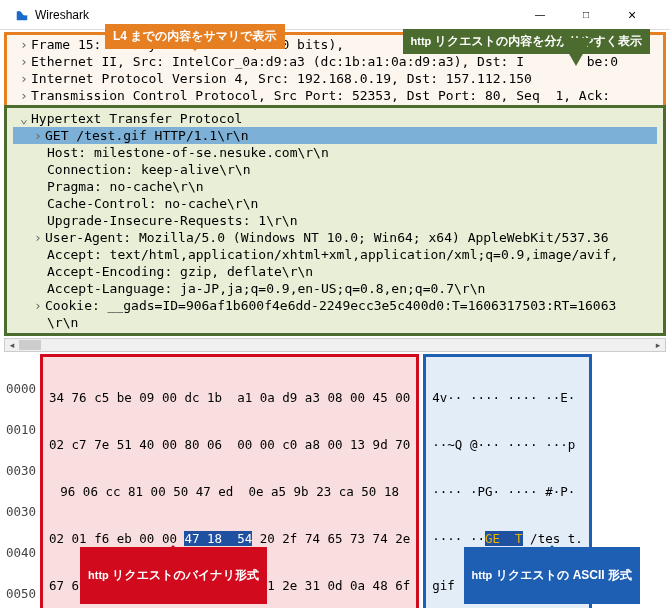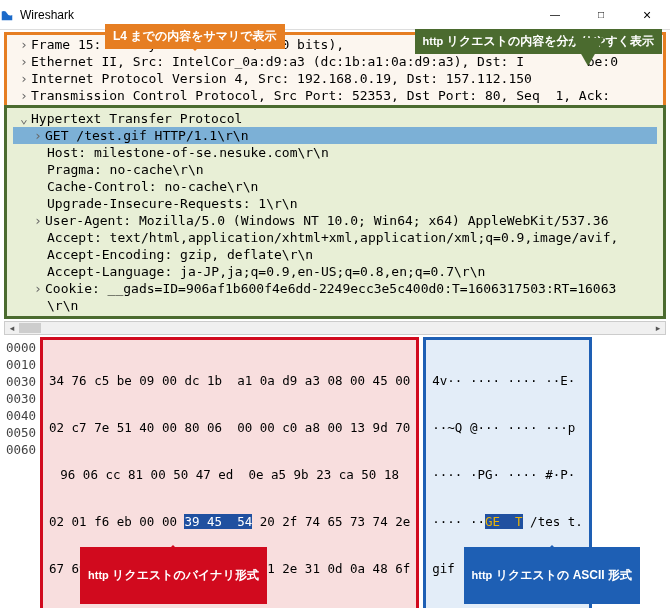--- a/index.html
+++ b/index.html
@@ -1,45 +1,45 @@
 <!DOCTYPE html>
 <html><head>
 <meta charset="utf-8">
 <style>
 * { box-sizing: border-box; margin: 0; padding: 0; }
 body { font-family: "Segoe UI", Arial, sans-serif; font-size: 12px; background: #fff; width: 670px; height: 608px; overflow: hidden; position: relative; }
-.titlebar { height: 30px; background: #fff; display: flex; align-items: center; padding: 0 0; border-bottom: 1px solid #ddd; justify-content: center; }
+.titlebar { height: 30px; background: #fff; display: flex; align-items: center; padding: 0 15px; border-bottom: 1px solid #ddd; justify-content: center; }
 .titlebar .fin { width: 14px; height: 14px; margin-right: 6px; }
 .titlebar .title { flex: 1; font-size: 12px; color: #000; }
 .winbtns { display: flex; }
 .winbtn { width: 46px; height: 30px; display: flex; align-items: center; justify-content: center; font-size: 10px; color: #000; }
 .winbtn.close { font-size: 14px; }
 .panel-wrap { padding: 2px 4px 0 4px; }
 .summary-box { border: 3px solid #e67e22; background: #fcf6ef; font-family: Consolas, monospace; font-size: 13px; padding: 1px 6px; position: relative; }
 .http-box { border: 3px solid #4b6b2f; background: #e8efd6; font-family: Consolas, monospace; font-size: 13px; padding: 2px 6px; margin-top: -3px; position: relative; }
 .tree-line { white-space: pre; padding: 1px 0 1px 4px; display: flex; align-items: center; }
 .exp { color: #666; width: 14px; display: inline-block; text-align: center; }
 .indent1 { padding-left: 18px; }
 .indent2 { padding-left: 34px; }
 .get-line { background: #7cb0d6; }
 .scroll-strip { height: 14px; background: #f0f0f0; border: 1px solid #ccc; margin: 2px 4px 0 4px; position: relative; }
 .scroll-thumb { position: absolute; left: 14px; width: 22px; top: 1px; bottom: 1px; background: #cdcdcd; }
 .scroll-arrow { position: absolute; top: 0; bottom: 0; width: 14px; display: flex; align-items: center; justify-content: center; color: #555; font-size: 9px; }
 .hex-wrap { display: flex; margin: 2px 4px 0 4px; font-family: Consolas, monospace; font-size: 12.5px; }
 .hex-offsets { width: 36px; background: #fff; padding: 2px 2px; color: #444; }
-.hex-offsets div { padding: 1px 0; }
+.hex-offsets div { padding: 1px 0; margin-top: 24px; }
 .hex-bytes { border: 3px solid #d10a1e; background: #f8dede; padding: 2px 6px; white-space: pre; }
 .hex-bytes div { padding: 1px 0; text-align: center; }
 .hex-sel { background: #2050a0; color: #fff; }
 .ascii-bytes { border: 3px solid #1e5fb4; background: #e3edf8; padding: 2px 6px; margin-left: 4px; white-space: pre; }
 .ascii-bytes div { padding: 1px 0; }
 .ascii-sel { background: #2050a0; color: #eab308; }
 .label-orange { position: absolute; top: 24px; left: 105px; background: #e67e22; color: #fff; font-size: 12px; padding: 4px 8px; z-index: 5; font-weight: bold; }
 .label-orange::after { content: ""; position: absolute; bottom: -8px; left: 50%; transform: translateX(-50%); border: 6px solid transparent; border-top-color: #e67e22; }
-.label-green { position: absolute; top: 29px; right: 8px; background: #4b6b2f; color: #fff; font-size: 12px; padding: 4px 8px; z-index: 5; font-weight: bold; }
+.label-green { position: absolute; top: 29px; right: 20px; background: #4b6b2f; color: #fff; font-size: 12px; padding: 4px 8px; z-index: 5; font-weight: bold; }
 .label-green::after { content: ""; position: absolute; bottom: -28px; left: 70%; transform: translateX(-50%); border: 16px solid transparent; border-top: 28px solid #4b6b2f; }
 .label-red { position: absolute; bottom: 4px; left: 80px; background: #d10a1e; color: #fff; font-size: 12px; padding: 20px 8px; z-index: 5; font-weight: bold; }
 .label-red::before { content: ""; position: absolute; top: -8px; left: 50%; transform: translateX(-50%); border: 6px solid transparent; border-bottom-color: #d10a1e; }
 .label-blue { position: absolute; bottom: 4px; right: 30px; background: #1e5fb4; color: #ffffff; font-size: 12px; padding: 20px 8px; z-index: 5; font-weight: bold; }
 .label-blue::before { content: ""; position: absolute; top: -8px; left: 50%; transform: translateX(-50%); border: 6px solid transparent; border-bottom-color: #1e5fb4; }
 .http-tag { font-family: "Segoe UI", Arial, sans-serif; font-size: 11px; font-weight: bold; }
 </style>
 </head>
 <body>
 
@@ -63,20 +63,21 @@
     <div class="tree-line"><span class="exp">›</span><span>Frame 15: 725 bytes on wire (5800 bits),</span></div>
     <div class="tree-line"><span class="exp">›</span><span>Ethernet II, Src: IntelCor_0a:d9:a3 (dc:1b:a1:0a:d9:a3), Dst: I        be:0</span></div>
     <div class="tree-line"><span class="exp">›</span><span>Internet Protocol Version 4, Src: 192.168.0.19, Dst: 157.112.150</span></div>
     <div class="tree-line"><span class="exp">›</span><span>Transmission Control Protocol, Src Port: 52353, Dst Port: 80, Seq  1, Ack:</span></div>
   </div>
 
   <div class="http-box">
     <div class="tree-line"><span class="exp">⌄</span><span>Hypertext Transfer Protocol</span></div>
     <div class="tree-line indent1 get-line"><span class="exp">›</span><span>GET /test.gif HTTP/1.1\r\n</span></div>
     <div class="tree-line indent2"><span>Host: milestone-of-se.nesuke.com\r\n</span></div>
+    <div class="tree-line indent2"><span>Connection: keep-alive\r\n</span></div>
     <div class="tree-line indent2"><span>Pragma: no-cache\r\n</span></div>
     <div class="tree-line indent2"><span>Cache-Control: no-cache\r\n</span></div>
     <div class="tree-line indent2"><span>Upgrade-Insecure-Requests: 1\r\n</span></div>
     <div class="tree-line indent1"><span class="exp">›</span><span>User-Agent: Mozilla/5.0 (Windows NT 10.0; Win64; x64) AppleWebKit/537.36</span></div>
     <div class="tree-line indent2"><span>Accept: text/html,application/xhtml+xml,application/xml;q=0.9,image/avif,</span></div>
     <div class="tree-line indent2"><span>Accept-Encoding: gzip, deflate\r\n</span></div>
     <div class="tree-line indent2"><span>Accept-Language: ja-JP,ja;q=0.9,en-US;q=0.8,en;q=0.7\r\n</span></div>
     <div class="tree-line indent1"><span class="exp">›</span><span>Cookie: __gads=ID=906af1b600f4e6dd-2249ecc3e5c400d0:T=1606317503:RT=16063</span></div>
     <div class="tree-line indent2"><span>\r\n</span></div>
   </div>
@@ -95,21 +96,21 @@
     <div>0030</div>
     <div>0030</div>
     <div>0040</div>
     <div>0050</div>
     <div>0060</div>
   </div>
   <div class="hex-bytes">
     <div>34 76 c5 be 09 00 dc 1b  a1 0a d9 a3 08 00 45 00</div>
     <div>02 c7 7e 51 40 00 80 06  00 00 c0 a8 00 13 9d 70</div>
     <div>96 06 cc 81 00 50 47 ed  0e a5 9b 23 ca 50 18</div>
-    <div><span>02 01 f6 eb 00 00 </span><span class="hex-sel">39 45  54</span><span> 20 2f 74 65 73 74 2e</span></div>
+    <div><span>02 01 f6 eb 00 00 </span><span class="hex-sel">47 18  54</span><span> 20 2f 74 65 73 74 2e</span></div>
     <div>67 69 66 20 48 54 54 50  2f 31 2e 31 0d 0a 48 6f</div>
     
     
   </div>
   <div class="ascii-bytes">
     <div>4v·· ···· ···· ··E·</div>
     <div>··~Q @··· ···· ···p</div>
     <div>···· ·PG· ···· #·P·</div>
     <div><span>···· ··</span><span class="ascii-sel">GE  T</span><span> /tes t.</span></div>
     <div>gif  HTTP  /1. 1··Ho</div>

